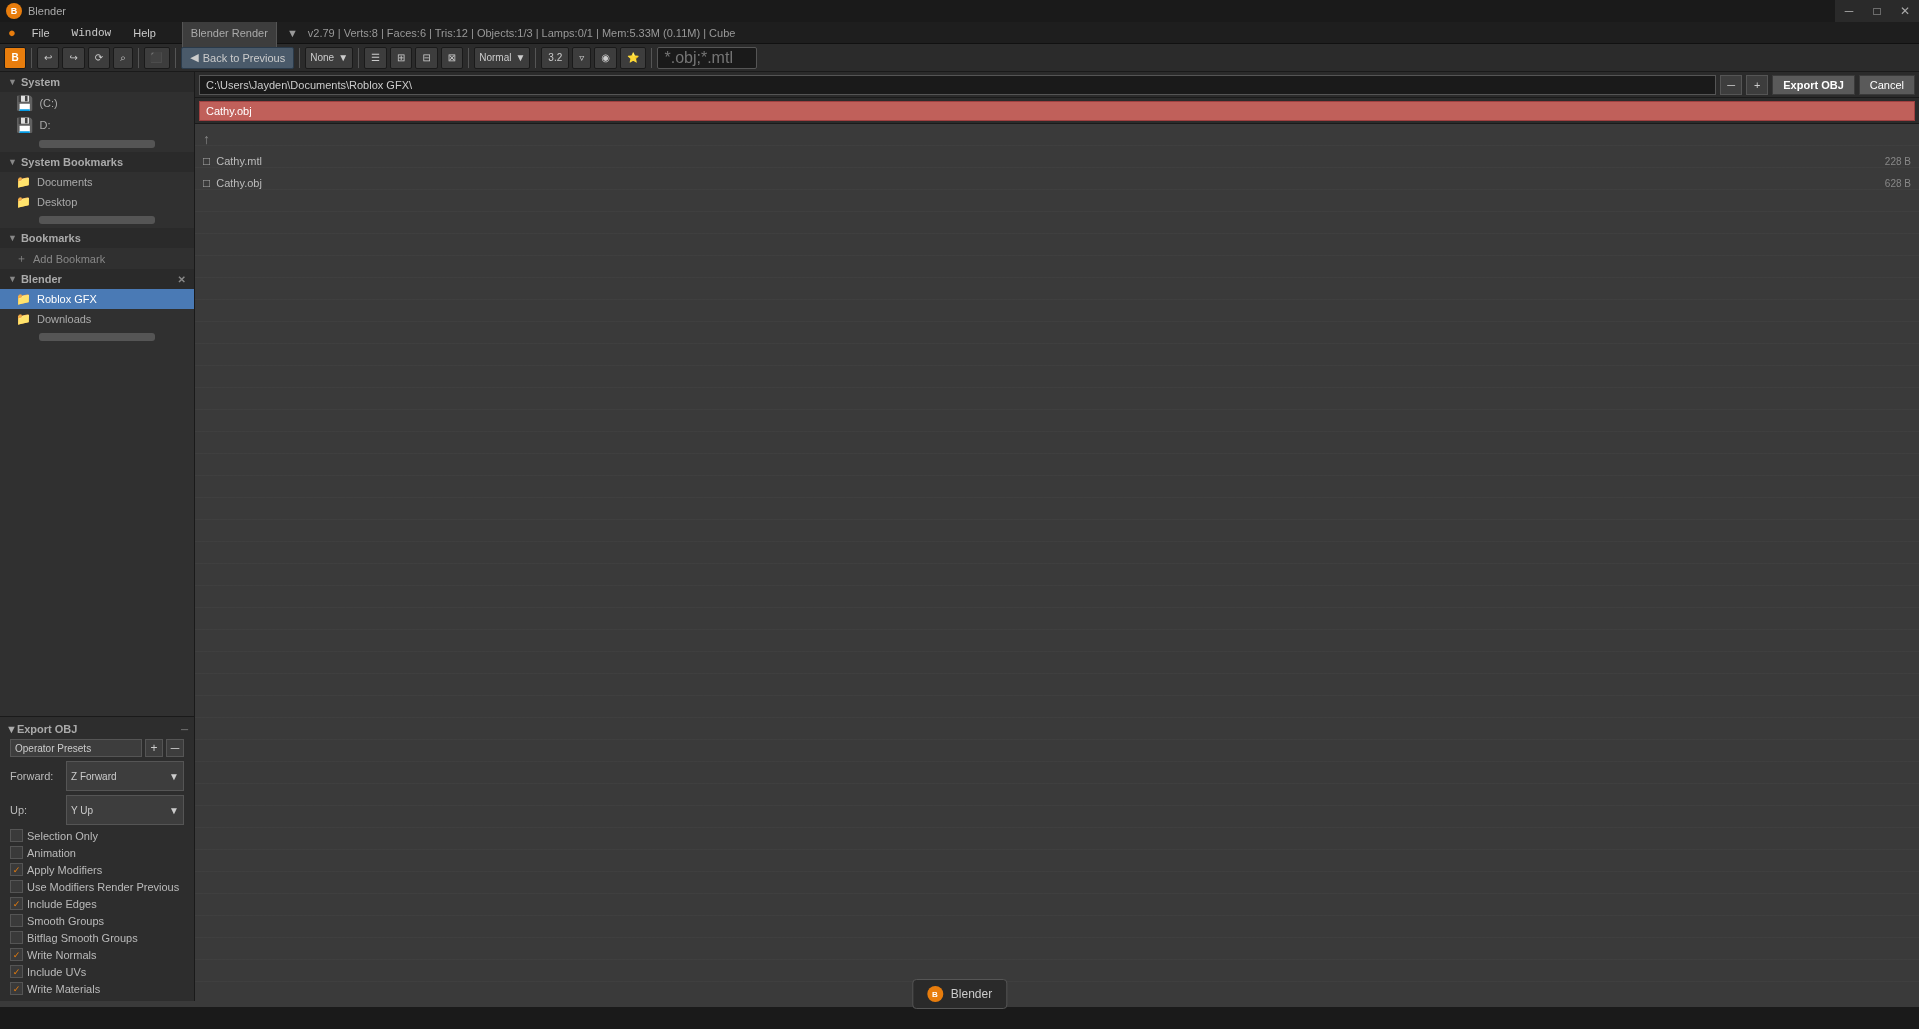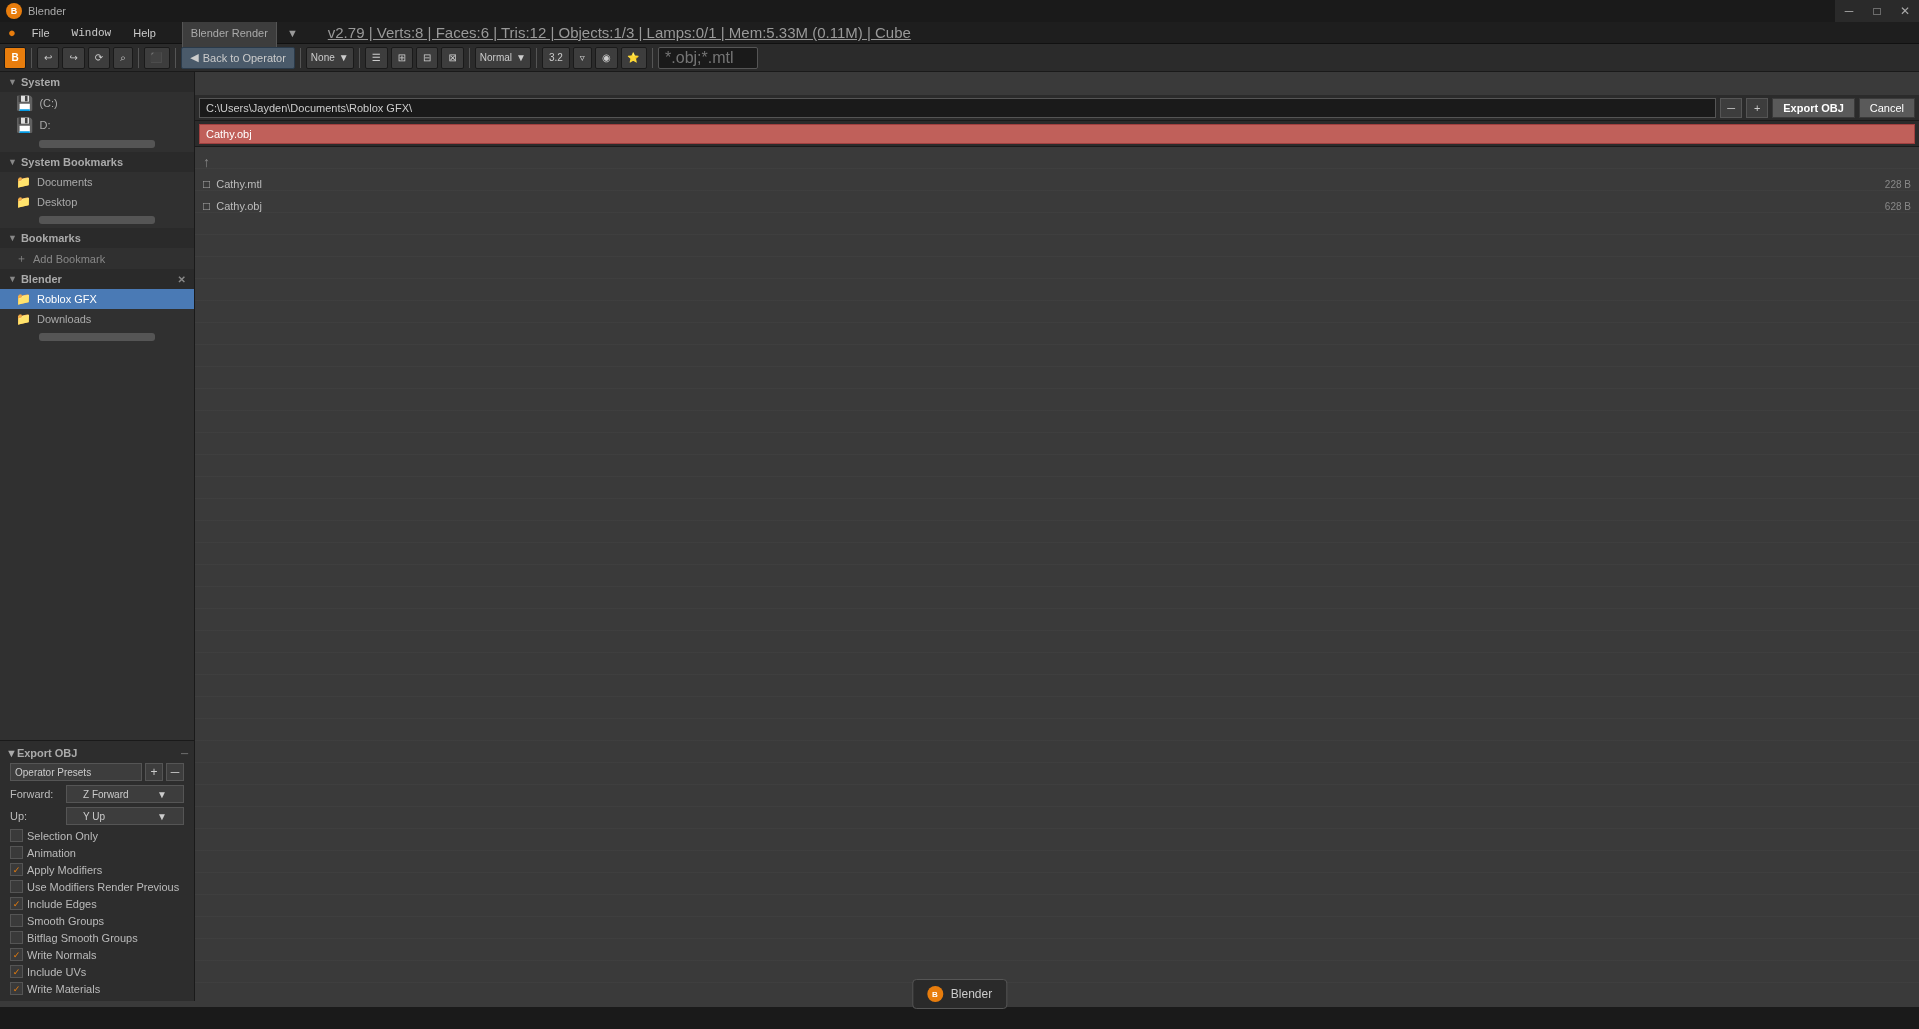--- a/index.html
+++ b/index.html
@@ -167,21 +167,20 @@
 
     
     #path-bar {
       height: 26px;
       background: #2b2b2b;
       display: flex;
       align-items: center;
       padding: 0 4px;
       gap: 4px;
       border-bottom: 1px solid #1a1a1a;
-      margin-top: 23px;
     }
     #path-input {
       flex: 1;
       height: 20px;
       background: #1a1a1a;
       border: 1px solid #555;
       color: #ccc;
       font-size: 11px;
       padding: 0 6px;
     }
@@ -331,26 +330,26 @@
       display: flex;
       align-items: center;
       padding: 2px 4px;
       gap: 6px;
       font-size: 11px;
       color: #bbb;
     }
     .select-label { min-width: 50px; }
     .select-dropdown {
       flex: 1;
-      height: 18px;
+      height: 30px;
       background: #3d3d3d;
       border: 1px solid #555;
       color: #ccc;
       font-size: 10px;
-      padding: 0 16px;
+      padding: 0 4px;
       cursor: pointer;
       display: flex; align-items: center; justify-content: space-between;
     }
 
     .presets-row {
       display: flex;
       align-items: center;
       padding: 2px 4px;
       gap: 3px;
       font-size: 11px;
@@ -454,36 +453,36 @@
   </div>
 </div>
 
 <div class="info-bar">
   <span style="color:#e87d0d; font-weight:bold; font-size:13px;">●</span>
   <span class="menu-item" style="padding: 0 6px;">File</span>
   <span class="menu-item" style="padding: 0 6px; font-family: Liberation Mono, monospace;">Window</span>
   <span class="menu-item" style="padding: 0 6px;">Help</span>
   <span style="margin-left: 10px; background:#3d3d3d; padding: 20px 8px; border:1px solid #555;">Blender Render</span>
   <span style="cursor:pointer; color:#999;">▼</span>
-  <span style="margin-left: 20px; color:#999; font-size:15px;text-decoration:underline;">v2.79 | Verts:8 | Faces:6 | Tris:12 | Objects:1/3 | Lamps:0/1 | Mem:5.33M (0.11M) | Cube</span>
+  <span style="color:#999; font-size:11px;">v2.79 | Verts:8 | Faces:6 | Tris:12 | Objects:1/3 | Lamps:0/1 | Mem:5.33M (0.11M) | Cube</span>
 </div>
 
 <div id="toolbar">
   <button class="toolbar-btn" style="background:#e87d0d; color:white; width:22px; height:22px; font-weight:bold;">B</button>
   <div class="toolbar-separator"></div>
   <button class="toolbar-btn">↩</button>
   <button class="toolbar-btn">↪</button>
   <button class="toolbar-btn">⟳</button>
   <button class="toolbar-btn">⌕</button>
   <div class="toolbar-separator"></div>
   <button class="toolbar-btn">⬛</button>
   <div class="toolbar-separator"></div>
   <button class="back-btn">
     <span>◀</span>
-    <span>Back to Operator</span>
+    <span>Back to Previous</span>
   </button>
   <div class="toolbar-separator"></div>
   <div class="toolbar-dropdown">
     <span>None</span>
     <span>▼</span>
   </div>
   <div class="toolbar-separator"></div>
   <button class="toolbar-btn">☰</button>
   <button class="toolbar-btn">⊞</button>
   <button class="toolbar-btn">⊟</button>

